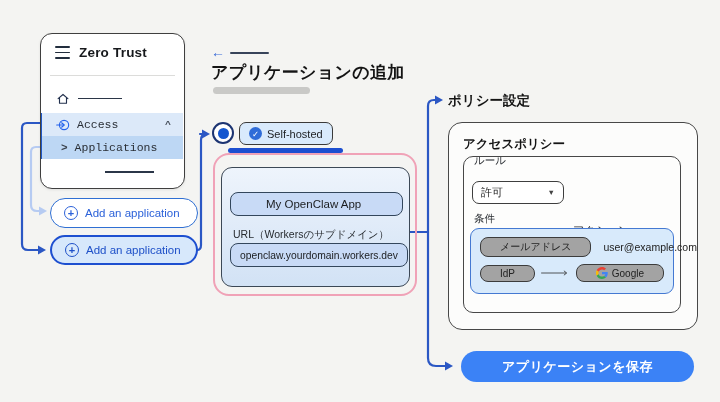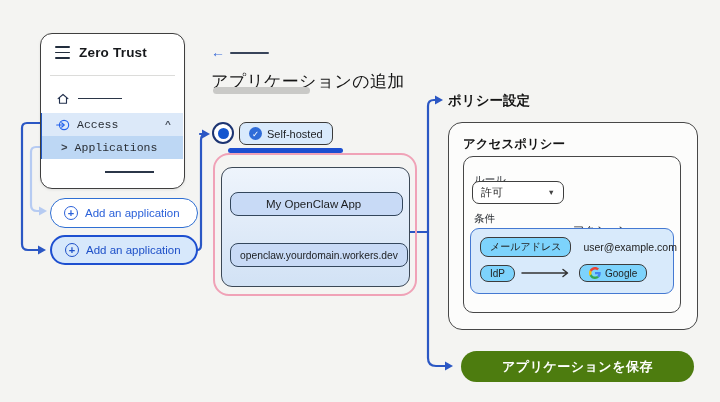--- a/index.html
+++ b/index.html
@@ -36,21 +36,21 @@
     gap:7px; padding-left:13px; cursor:pointer; }
   .btn-one { top:198px; background:#ffffff; border:1.6px solid #2f6fd3; color:#2c62d9; }
   .btn-two { top:235px; background:#d7e8fb; border:2px solid #1d4fd0; color:#1e50c8; }
   .plus-circle { width:14px; height:14px; border:1.5px solid currentColor; border-radius:50%;
     display:flex; align-items:center; justify-content:center; font-size:11px; font-weight:600; line-height:1; }
   .pill-btn .lbl { font-size:11.5px; font-weight:400; }
 
   
   .back-arrow { left:211px; top:44px; font-size:14px; color:#3a6bd8; font-weight:600; cursor:pointer; }
   .back-stub { left:230px; top:52px; width:39px; height:2px; background:#38445a; border-radius:1px; }
-  .page-title { left:211px; top:61px; font-size:17px; font-weight:400; color:#141414; letter-spacing:.3px;margin-top:9px; }
+  .page-title { left:211px; top:61px; font-size:17px; font-weight:700; color:#141414; letter-spacing:.3px; }
   .title-stub { left:213px; top:87px; width:97px; height:7px; background:#c9c9c7; border-radius:4px; }
 
   
   .radio { left:212px; top:122px; width:22px; height:22px; background:#fff; border:2.6px solid #1c3472;
     border-radius:50%; display:flex; align-items:center; justify-content:center; cursor:pointer; }
   .radio .dot { width:11px; height:11px; border-radius:50%; background:#1456cf; }
   .type-badge { left:239px; top:122px; height:23px; display:inline-flex; align-items:center; gap:5px;
     padding:0 9px; background:#d9eafc; border:1.5px solid #3a3a3a; border-radius:7px; cursor:pointer; }
   .check-circle { width:13px; height:13px; border-radius:50%; background:#2f6cd8; color:#fff;
     display:flex; align-items:center; justify-content:center; font-size:8.5px; font-weight:700; }
@@ -71,37 +71,37 @@
   .form-input .val { font-size:11.5px; color:#1b1d20; }
   .input-url .val { font-size:10.3px; }
 
   
   .policy-heading { left:448px; top:92px; font-size:13.5px; font-weight:700; color:#141414; }
   .policy-outer { left:448px; top:122px; width:250px; height:208px; background:#fcfcfb;
     border:1.6px solid #474747; border-radius:14px; }
   .policy-title { left:463px; top:136px; font-size:12.5px; font-weight:700; color:#141414;font-family:Liberation Mono, monospace; }
   .policy-inner { left:463px; top:156px; width:218px; height:157px; background:#fdfdfc;
     border:1.5px solid #474747; border-radius:10px; }
-  .rule-label { left:474px; top:173px; font-size:10.5px; color:#2a2e33; }
+  .rule-label { left:474px; top:154px; font-size:10.5px; color:#2a2e33; }
   .rule-select { left:472px; top:181px; width:92px; height:23px; background:#fff; border:1.5px solid #3e3e3e;
     border-radius:7px; display:flex; align-items:center; padding:8px 8px; cursor:pointer; }
   .rule-select .val { font-size:11px; color:#222; }
   .rule-select .caret { margin-left:auto; font-size:7.5px; color:#444; }
   .action-label { left:573px; top:187px; font-size:11px; color:#26292d;margin-top:36px; }
   .cond-label { left:474px; top:212px; font-size:10.5px; color:#2a2e33; }
   .cond-box { left:470px; top:228px; width:204px; height:66px; background:#d8eafb;
     border:1.5px solid #4479d2; border-radius:9px; padding:8px 9px; display:flex; flex-direction:column; gap:7px; }
   .cond-row { display:flex; align-items:center; gap:6px; }
-  .chip { display:inline-flex; align-items:center; gap:4px; padding:2px 9px; background:#7dd3fc;
+  .chip { display:inline-flex; align-items:center; gap:4px; padding:2px 19px; background:#a3a3a3;
     border:1.3px solid #3c3c3c; border-radius:8px; font-size:10px; color:#222; cursor:pointer; white-space:nowrap; }
   .cond-val { font-size:10.5px; color:#232323; }
   .arrow-svg { display:block; }
 
   
-  .save-btn { left:461px; top:351px; width:233px; height:31px; background:#4d7c0f; border-radius:17px;
+  .save-btn { left:461px; top:351px; width:233px; height:31px; background:#3b82f6; border-radius:17px;
     display:flex; align-items:center; justify-content:center; cursor:pointer; }
   .save-btn .lbl { color:#ffffff; font-size:13px; font-weight:700; letter-spacing:.5px; }
 </style>
 </head>
 <body>
 
 <div class="stage">
 
   <svg class="overlay" viewBox="0 0 720 402">
     <g fill="none" stroke-linecap="round">
@@ -182,20 +182,21 @@
     <span class="check-circle">✓</span>
     <span class="lbl">Self-hosted</span>
   </div>
   <div class="abs badge-underline"></div>
 
   <div class="abs pink-box"></div>
   <div class="abs form-card"></div>
   <div class="abs form-input input-name">
     <span class="val">My OpenClaw App</span>
   </div>
+  <label class="abs form-label lbl-url">URL（Workersのサブドメイン）</label>
   <div class="abs form-input input-url">
     <span class="val">openclaw.yourdomain.workers.dev</span>
   </div>
 
   <div class="abs policy-heading">ポリシー設定</div>
   <div class="abs policy-outer"></div>
   <div class="abs policy-title">アクセスポリシー</div>
   <div class="abs policy-inner"></div>
 
   <div class="abs rule-label">ルール</div>

